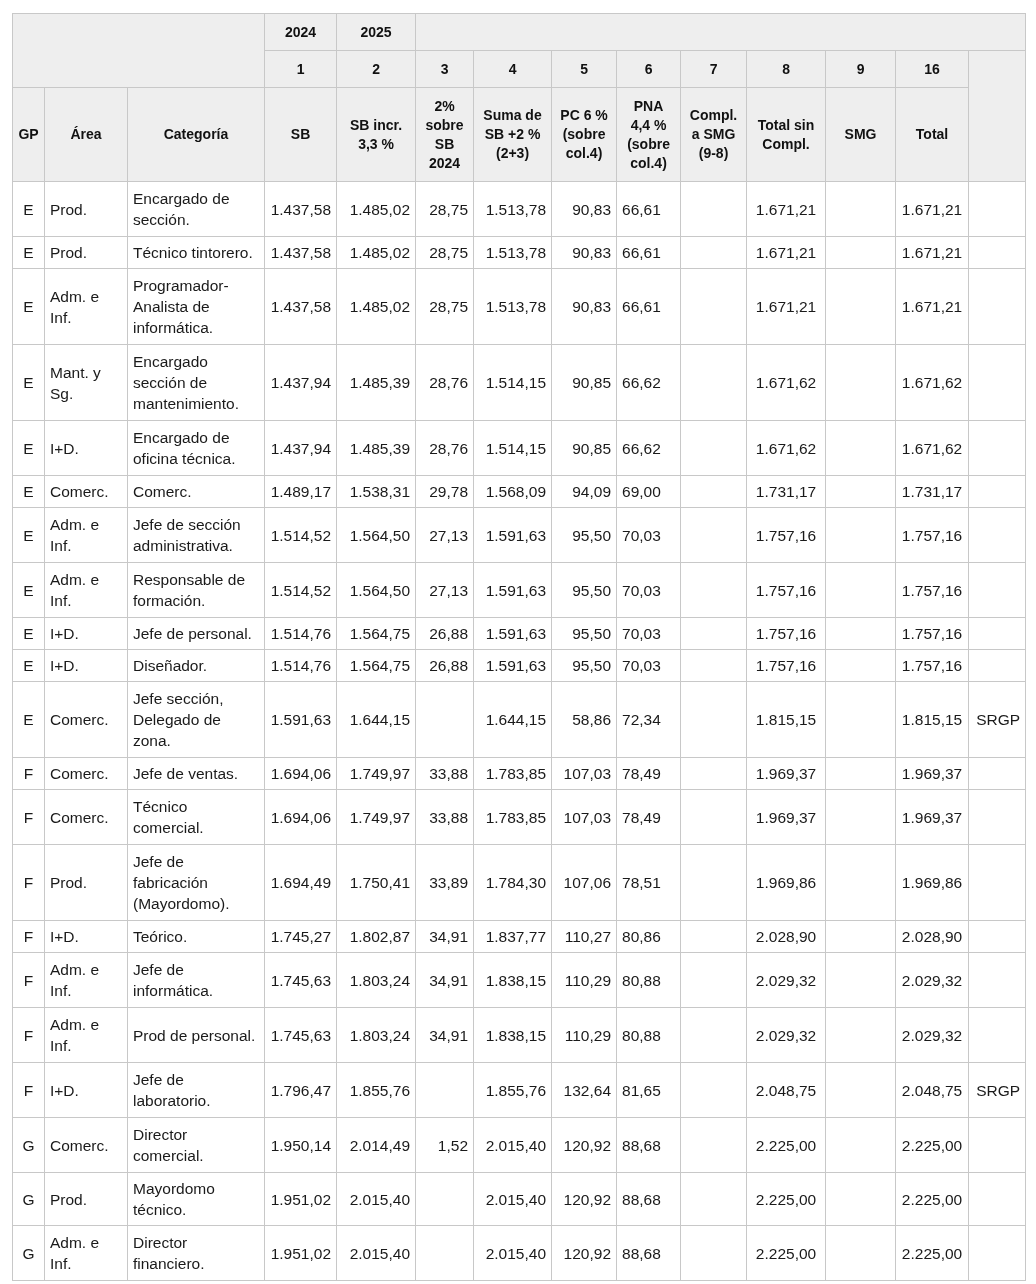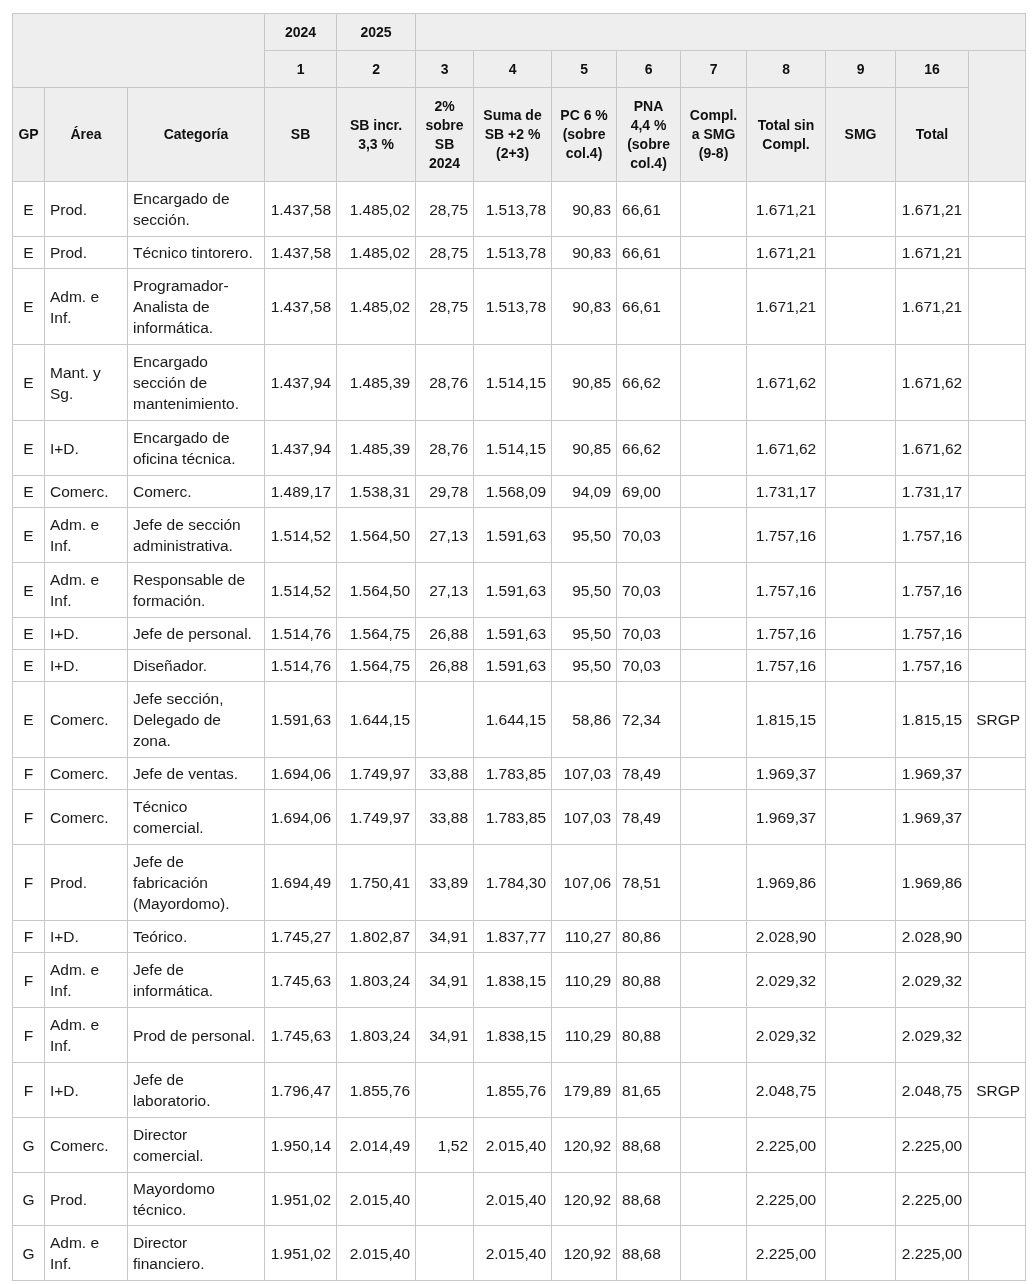--- a/index.html
+++ b/index.html
@@ -357,21 +357,21 @@
     <td class="note"></td>
   </tr>
       <tr class="body-row">
     <td class="c">F</td>
     <td class="l">I+D.</td>
     <td class="l">Jefe de<br>laboratorio.</td>
     <td class="num">1.796,47</td>
     <td class="num">1.855,76</td>
     <td class="num"></td>
     <td class="num">1.855,76</td>
-    <td class="num">179,89</td>
+    <td class="num">132,64</td>
     <td class="l">81,65</td>
     <td class="num"></td>
     <td class="c">2.048,75</td>
     <td class="num"></td>
     <td class="c">2.048,75</td>
     <td class="note">SRGP</td>
   </tr>
       <tr class="body-row">
     <td class="c">G</td>
     <td class="l">Comerc.</td>

